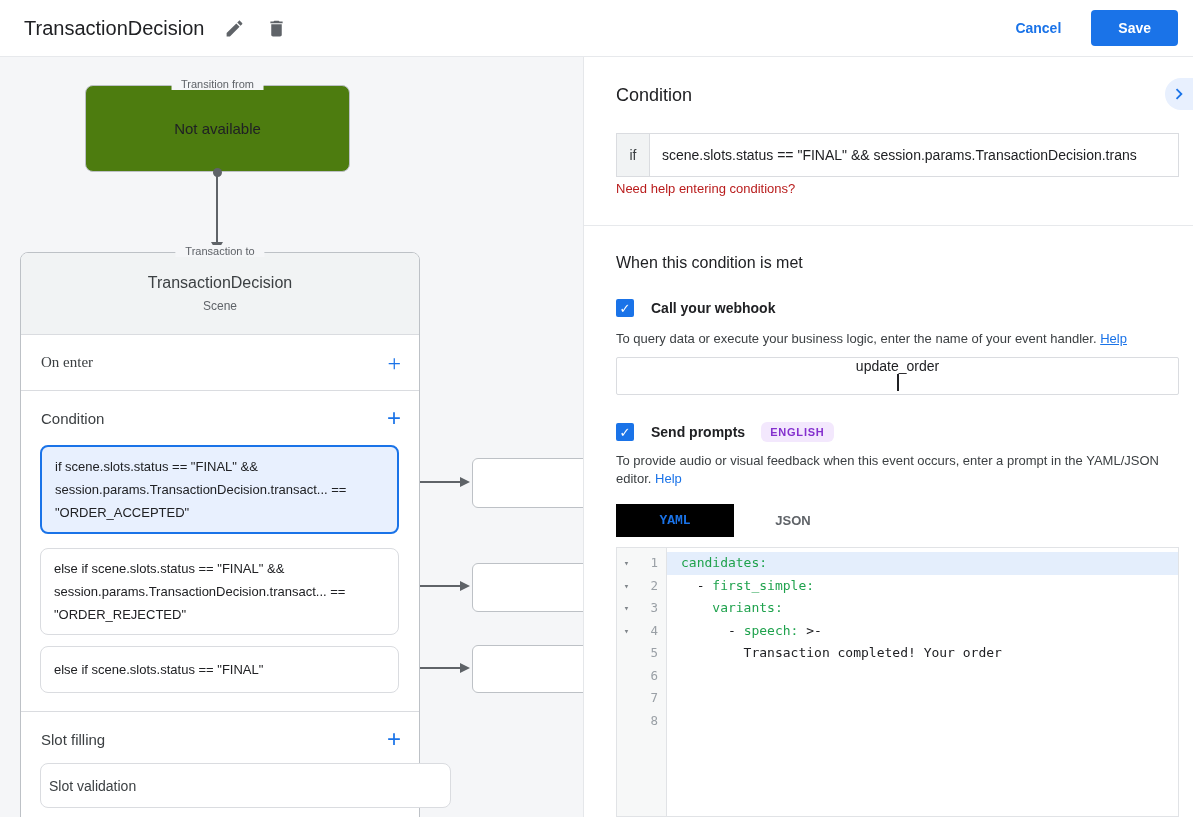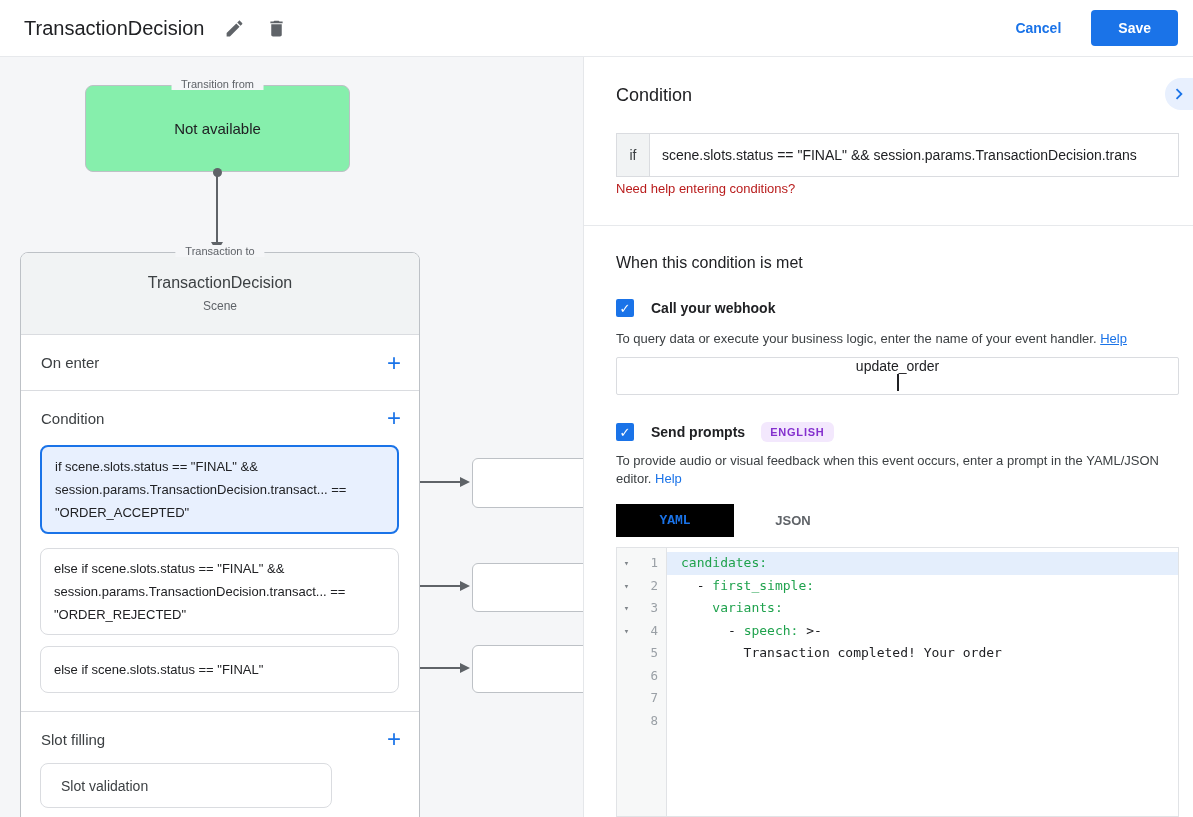--- a/index.html
+++ b/index.html
@@ -16,57 +16,57 @@
   .icon-btn svg { fill:currentColor; }
   .spacer { flex:1; }
   .btn-text { color:#1a73e8; font-size:14px; font-weight:bold; background:none; border:none;
               cursor:pointer; margin-right:30px; font-family:inherit; }
   .btn-primary { background:#1a73e8; color:#fff; font-size:14px; font-weight:bold; border:none;
                  border-radius:4px; padding:10px 27px; cursor:pointer; font-family:inherit; }
 
   
   .flow { position:absolute; top:57px; left:0; width:583px; height:760px; background:#f5f6f8; }
 
-  .from-box { position:absolute; left:85px; top:28px; width:265px; height:87px; background:#86efac;
+  .from-box { position:absolute; left:85px; top:28px; width:265px; height:87px; background:#4d7c0f;
               border:1px solid #bdc1c6; border-radius:8px; }
   .box-legend { position:absolute; top:-8px; left:50%; transform:translateX(-50%);
                 background:#f5f6f8; padding:0 10px; font-size:11px; color:#5f6368;
                 white-space:nowrap; z-index:3; }
   .from-content { display:flex; height:100%; align-items:center; justify-content:center;
                   font-size:15px; color:#202124; }
 
   .v-dot  { position:absolute; left:213px; top:111px; width:9px; height:9px; border-radius:50%; background:#5f6368; }
   .v-line { position:absolute; left:216px; top:115px; width:2px; height:70px; background:#5f6368; }
   .v-arrow{ position:absolute; left:211px; top:185px; width:0; height:0;
             border-left:6px solid transparent; border-right:6px solid transparent; border-top:10px solid #5f6368; }
 
   .to-box { position:absolute; left:20px; top:195px; width:400px; height:600px; background:#fff;
             border:1px solid #bdc1c6; border-radius:8px; }
   .scene-head { height:82px; background:#f1f3f4; border-bottom:1px solid #dadce0;
                 border-radius:7px 7px 0 0; text-align:center; }
   .scene-title { padding-top:21px; font-size:16px; color:#3c4043; }
   .scene-sub { padding-top:7px; font-size:12px; color:#5f6368; }
   .srow { display:flex; align-items:center; justify-content:space-between; padding:0 18px 0 20px; }
-  .row-onenter { height:56px; border-bottom:1px solid #dadce0; }
+  .row-onenter { height:56px; border-bottom:1px solid #dadce0;font-family:Liberation Serif, serif; }
   .row-section { height:54px; }
   .row-label { font-size:15px; color:#3c4043; }
   .plus { color:#1a73e8; font-size:24px; font-weight:300; line-height:1; background:none; border:none;
           cursor:pointer; font-family:inherit; }
   .card { position:absolute; left:19px; width:359px; background:#fff; border:1px solid #dadce0;
           border-radius:8px; font-size:13px; color:#202124; line-height:23px;
           padding:8px 13px; overflow:hidden; cursor:pointer; }
   .card.selected { background:#e8f0fe; border:2px solid #1a73e8; }
   .card.c0 { top:192px; height:89px; }
   .card.c1 { top:295px; height:87px; }
   .card.c2 { top:393px; height:47px; padding:11px 13px; }
   .section-divider { position:absolute; left:0; top:458px; width:100%; border-top:1px solid #dadce0; }
   .row-slot { position:absolute; top:460px; left:0; right:0; height:52px; }
-  .slot-card { position:absolute; left:19px; top:510px; width:292px; height:45px; background:#fff;
+  .slot-card { position:absolute; left:19px; top:510px; width:411px; height:45px; background:#fff;
                border:1px solid #dadce0; border-radius:8px; font-size:14px; color:#3c4043;
-               display:flex; align-items:center; padding:0 20px; cursor:pointer; }
+               display:flex; align-items:center; padding:0 8px; cursor:pointer; }
 
   .h-dot  { position:absolute; left:394px; width:9px; height:9px; border-radius:50%; background:#5f6368; }
   .h-line { position:absolute; left:403px; width:57px; height:2px; background:#5f6368; }
   .h-arrow{ position:absolute; left:460px; width:0; height:0;
             border-top:5px solid transparent; border-bottom:5px solid transparent; border-left:10px solid #5f6368; }
   .d0 { top:420px; } .l0 { top:424px; } .a0 { top:420px; }
   .d1 { top:524px; } .l1 { top:528px; } .a1 { top:524px; }
   .d2 { top:606px; } .l2 { top:610px; } .a2 { top:606px; }
 
   .target-box { position:absolute; left:472px; width:120px; background:#fff;

